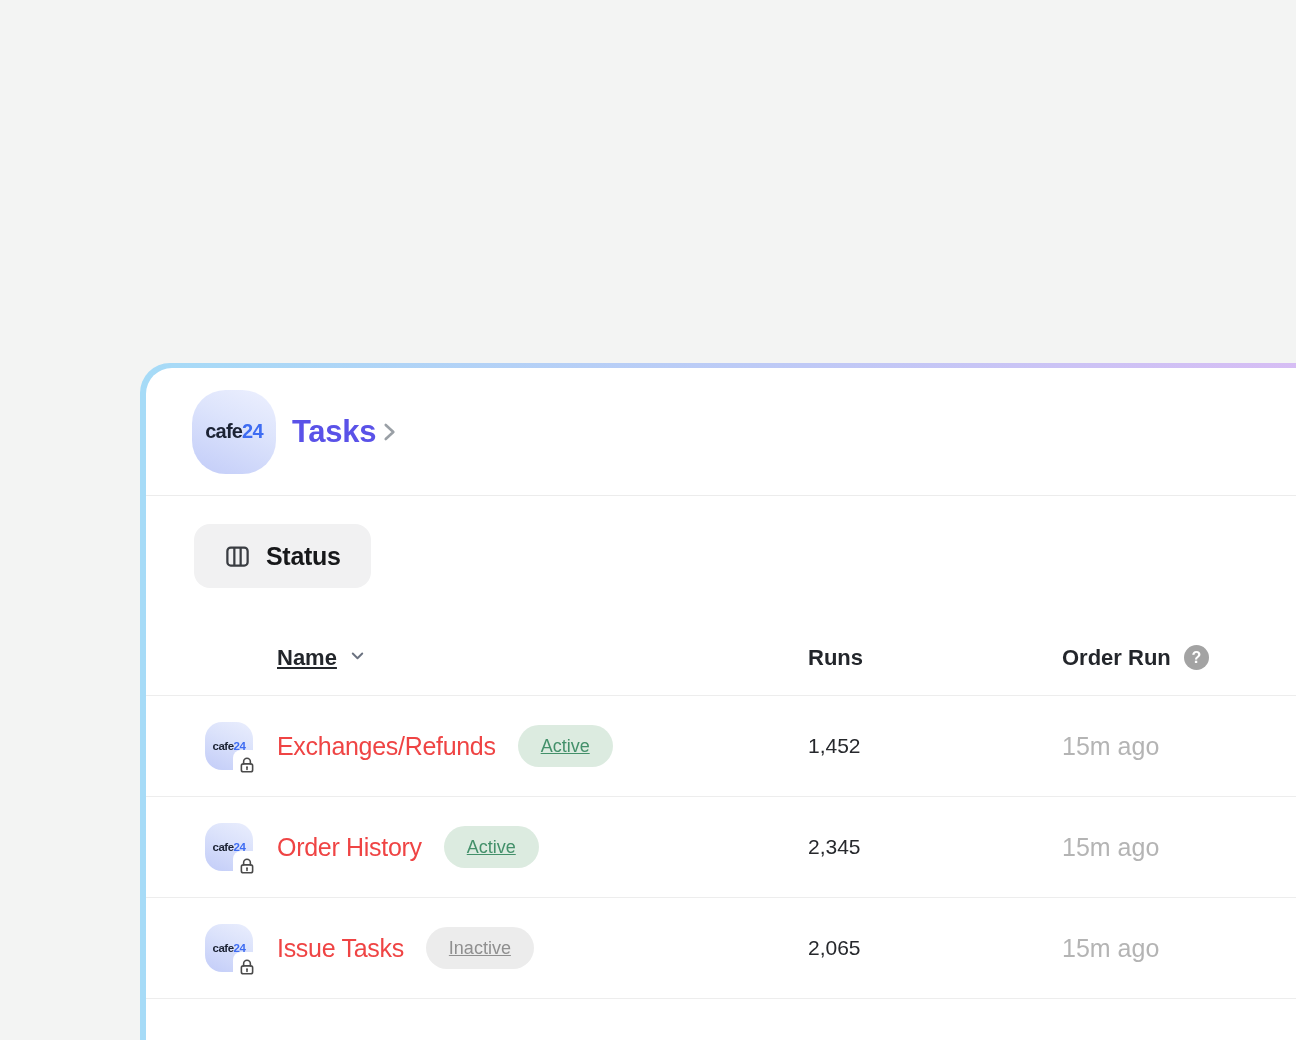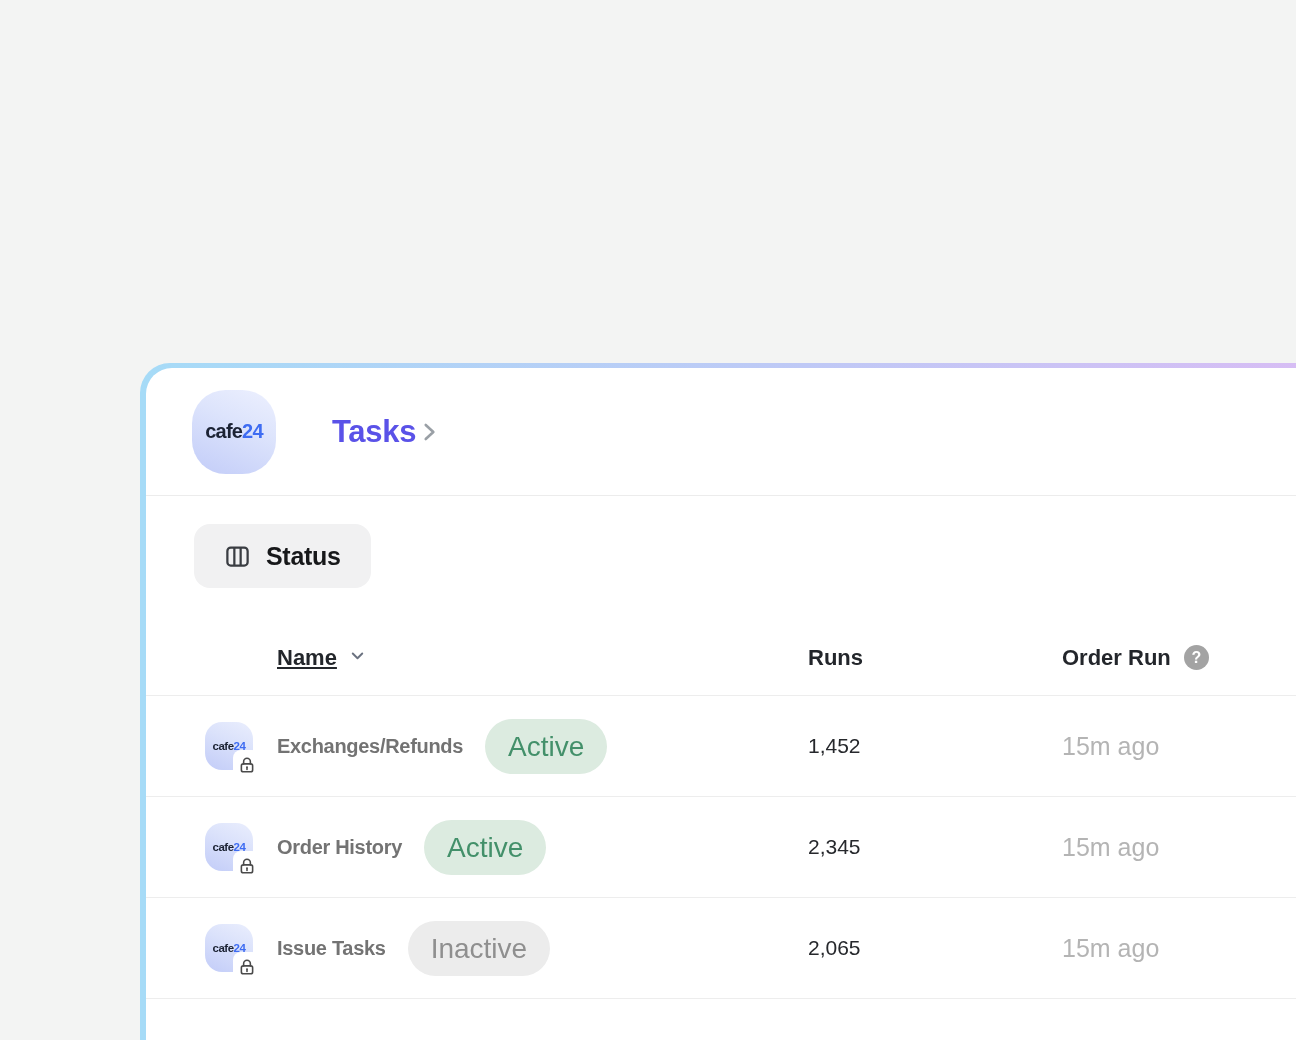--- a/index.html
+++ b/index.html
@@ -33,21 +33,21 @@
   .logo {
     width: 84px; height: 84px; flex: 0 0 84px;
     border-radius: 40%;
     background: linear-gradient(205deg, #edf0fe 0%, #dde4fc 40%, #c2ccf8 100%);
     display: flex; align-items: center; justify-content: center;
   }
   .brand { font-weight: 700; font-size: 20px; letter-spacing: -0.8px; color: #1c2334; white-space: nowrap; }
   .brand .b24 { color: #3e6cf2; }
   .breadcrumb {
     display: flex; align-items: center; 
-    margin-left: 56px;
+    margin-left: 16px;
     font-size: 31px; font-weight: 700; letter-spacing: -0.3px;
   }
   .crumb-link { color: #5a52e8; text-decoration: none; cursor: pointer; }
   .crumb-chevron { display: flex; align-items: center; }
   .crumb-current { color: #23272e; }
   
   .status-btn {
     margin: 28px 0 0 48px;
     height: 64px; padding: 0 30px;
     display: inline-flex; align-items: center; gap: 15px;
@@ -90,25 +90,26 @@
     display: flex; align-items: center; justify-content: center;
   }
   .brand-sm { font-size: 11.5px; letter-spacing: -0.5px; }
   .lock-badge {
     position: absolute; right: -7px; bottom: -9px;
     width: 27px; height: 29px; border-radius: 8px;
     background: #ffffff;
     display: flex; align-items: center; justify-content: center;
   }
   .name-cell { display: flex; align-items: center; }
-  .row-name { font-size: 20px; font-weight: 700; color: #737373; letter-spacing: -0.3px; }
+  .row-name { font-size: 25px; font-weight: 400; color: #ef4444; letter-spacing: -0.3px; }
   .badge {
     margin-left: 22px; padding: 10px 23px;
-    border-radius: 999px; font-size: 28px; line-height: 1.25;
+    border-radius: 999px; font-size: 18px; line-height: 1.25;
     white-space: nowrap;
+    text-decoration: underline;
   }
   .badge[data-status="active"]   { background: #dcebe0; color: #43906a; }
   .badge[data-status="inactive"] { background: #ececec; color: #8f8f8f; }
   .runs-cell    { font-size: 21px; color: #26282c; }
   .lastrun-cell { font-size: 25px; color: #b4b4b4; }
 </style>
 </head>
 <body>
 
 <div class="card">

